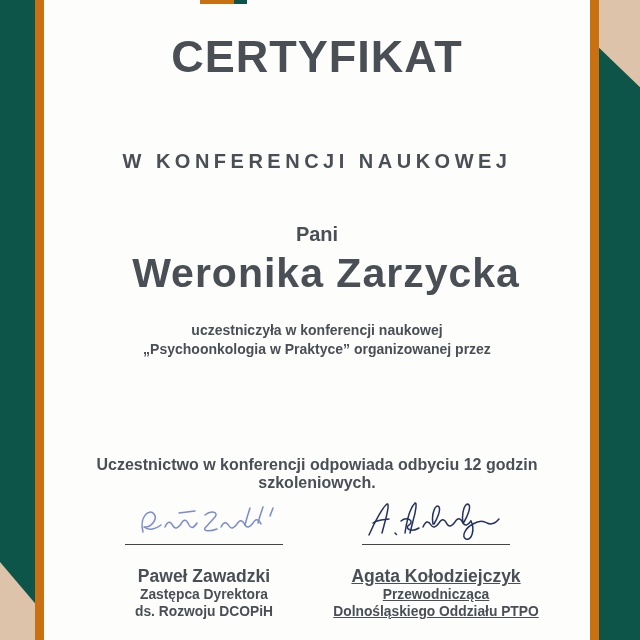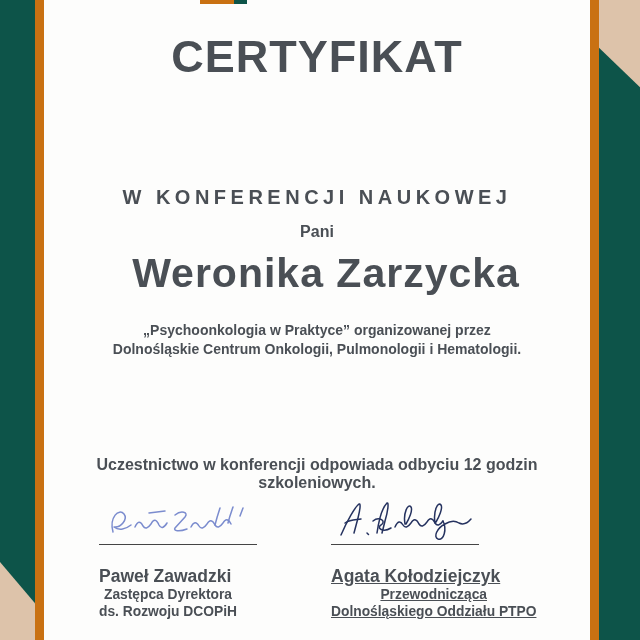--- a/index.html
+++ b/index.html
@@ -62,25 +62,24 @@
   }
   .title {
     position: absolute; left: 0; right: 0; top: 30px;
     font-size: 45px; font-weight: bold; line-height: 53px;
     letter-spacing: 1px; color: #4a4f55;
   }
   .subtitle {
     position: absolute; left: 0; right: 0; top: 150px;
     font-size: 20px; font-weight: bold; letter-spacing: 4.5px;
     color: #4a4f55;
-    margin-top: 36px;
   }
   .salutation {
     position: absolute; left: 0; right: 0; top: 223px;
-    font-size: 16px; font-weight: bold;
+    font-size: 20px; font-weight: bold;
   }
   .recipient-name {
     position: absolute; left: 18px; right: 0; top: 250px;
     font-size: 41px; font-weight: bold; letter-spacing: 1px;
   }
   .body-text {
     position: absolute; left: 0; right: 0; top: 321px;
     font-size: 14px; font-weight: bold; line-height: 18.5px;
   }
   .date-line {
@@ -88,21 +87,21 @@
     font-size: 20px; font-weight: bold;
   }
   .hours-line {
     position: absolute; left: 0; right: 0; top: 456px;
     font-size: 16px; font-weight: bold;
   }
 
   
   .sig-col {
     position: absolute; top: 495px; width: 210px;
-    display: flex; flex-direction: column; align-items: flex-start;
+    display: flex; flex-direction: column; align-items: center;
   }
   .sig-col.left  { left: 55px; }
   .sig-col.right { left: 287px; text-decoration: underline; }
   .sig-script {
     height: 48px; display: flex; align-items: flex-end; justify-content: center;
   }
   .sig-rule {
     height: 0; border-top: 1.5px solid #454545; margin-top: 1px;
   }
   .sig-rule.left-rule  { width: 158px; }
@@ -136,22 +135,22 @@
       <div>CERTYFIKAT</div>
     </div>
 
     <div class="subtitle">W KONFERENCJI NAUKOWEJ</div>
 
     <div class="salutation">Pani</div>
 
     <div class="recipient-name">Weronika Zarzycka</div>
 
     <div class="body-text">
+      <div>uczestniczyła w konferencji naukowej</div>
       <div>„Psychoonkologia w Praktyce” organizowanej przez</div>
-      <div>Dolnośląskie Centrum Onkologii, Pulmonologii i Hematologii.</div>
     </div>
 
 
     <div class="hours-line">Uczestnictwo w konferencji odpowiada odbyciu 12 godzin szkoleniowych.</div>
 
     <div class="sig-col left">
       <div class="sig-script">
         <svg width="150" height="42" viewBox="0 0 150 42" fill="none" xmlns="http://www.w3.org/2000/svg" stroke="#7b8cce" stroke-width="1.5" stroke-linecap="round" stroke-linejoin="round">
           <path d="M14 31 C10 16 20 7 25 13 C29 18 22 27 15 26 C20 30 27 28 32 24"></path>
           <path d="M36 26 Q40 17 44 25 Q47 30 52 23 Q56 15 60 24 Q63 30 68 22"></path>

